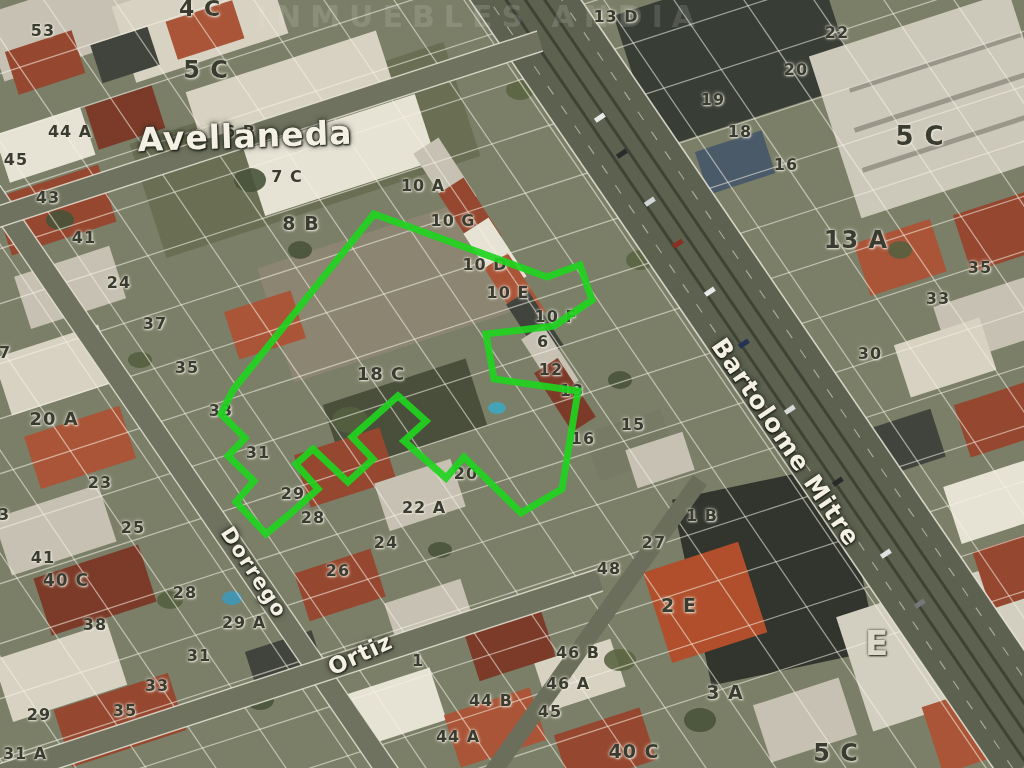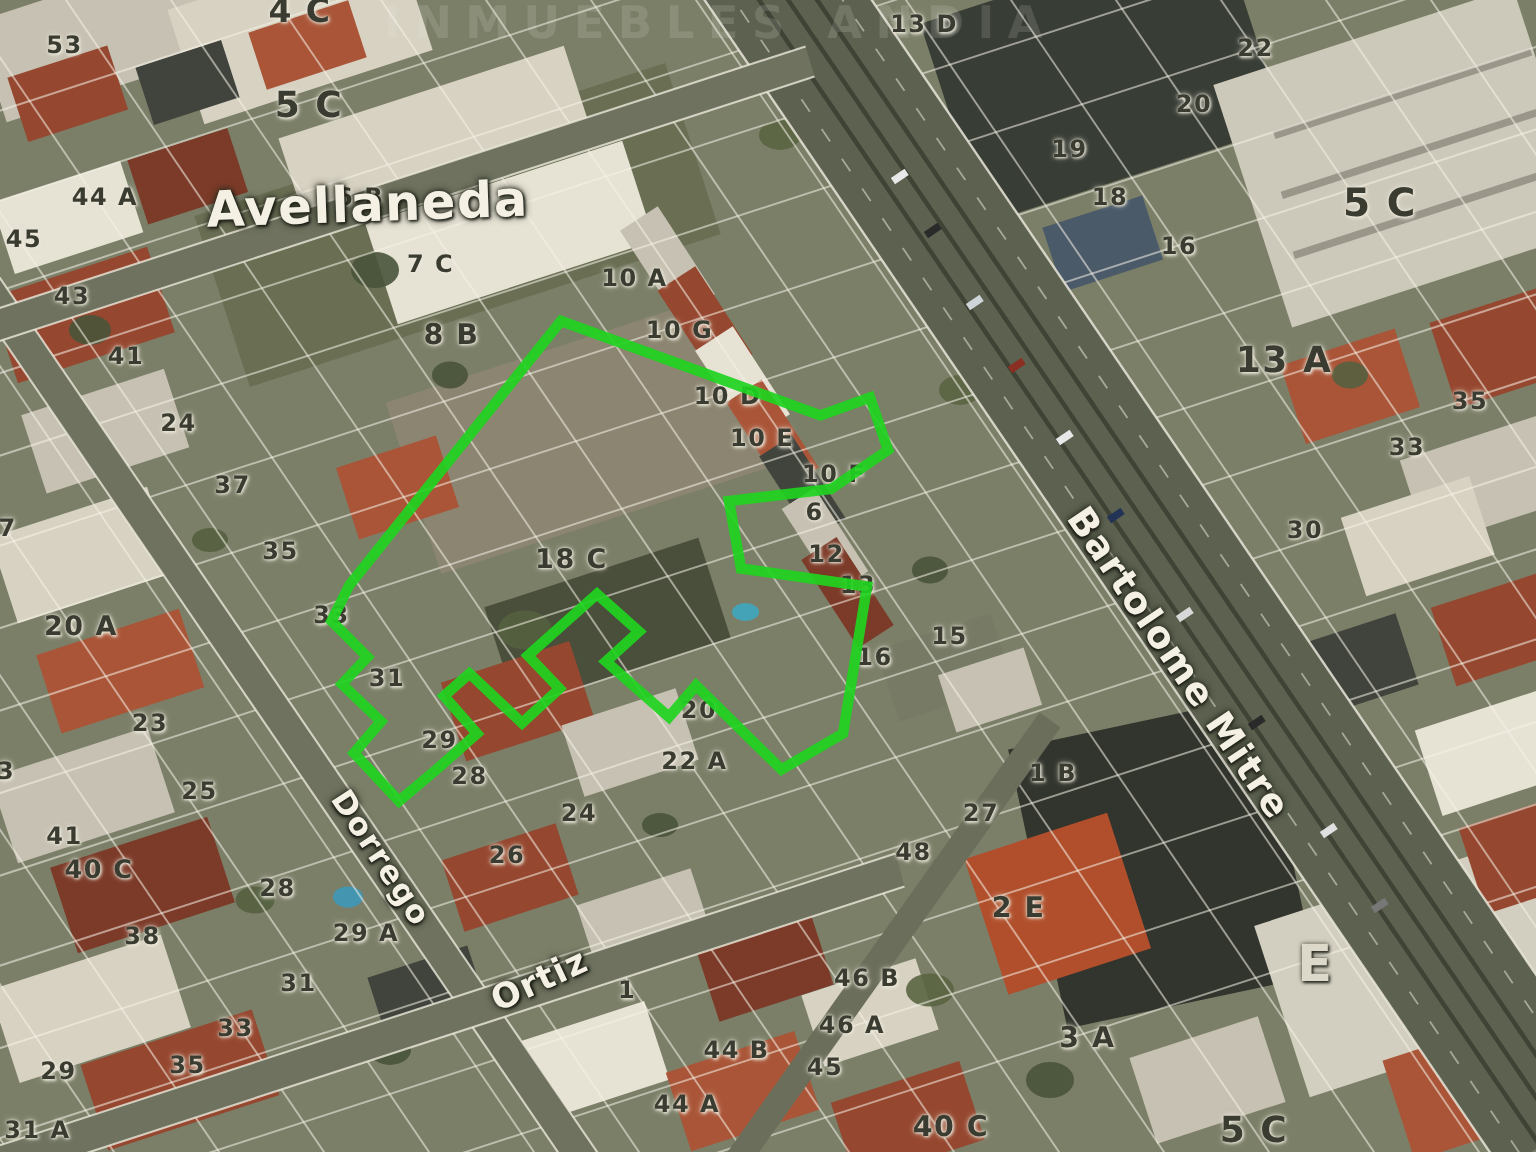--- a/index.html
+++ b/index.html
@@ -242,21 +242,21 @@
       <span class="plbl" style="left: 485px; top: 264px;">10 D</span>
       <span class="plbl" style="left: 508px; top: 292px;">10 E</span>
       <span class="plbl" style="left: 512px; top: 316px; margin-left: 44px;">10 F</span>
       <span class="plbl" style="left: 543px; top: 341px;">6</span>
       <span class="plbl" style="left: 551px; top: 369px; text-align: center;">12</span>
       <span class="plbl" style="left: 572px; top: 390px;">13</span>
       <span class="plbl" style="left: 633px; top: 424px;">15</span>
       <span class="plbl" style="left: 583px; top: 438px;">16</span>
       <span class="plbl" style="left: 381px; top: 373px; font-size: 18px;">18 C</span>
       <span class="plbl" style="left: 466px; top: 473px;">20</span>
-      <span class="plbl" style="left: 424px; top: 507px; margin-left: 39px;">22 A</span>
+      <span class="plbl" style="left: 424px; top: 507px;">22 A</span>
       <span class="plbl" style="left: 386px; top: 542px;">24</span>
       <span class="plbl" style="left: 338px; top: 570px;">26</span>
       <span class="plbl" style="left: 313px; top: 517px;">28</span>
       <span class="plbl" style="left: 293px; top: 493px;">29</span>
       <span class="plbl" style="left: 258px; top: 452px;">31</span>
       <span class="plbl" style="left: 616px; top: 16px;">13 D</span>
       <span class="plbl" style="left: 837px; top: 32px;">22</span>
       <span class="plbl" style="left: 796px; top: 69px;">20</span>
       <span class="plbl" style="left: 713px; top: 99px;">19</span>
       <span class="plbl" style="left: 740px; top: 131px;">18</span>

